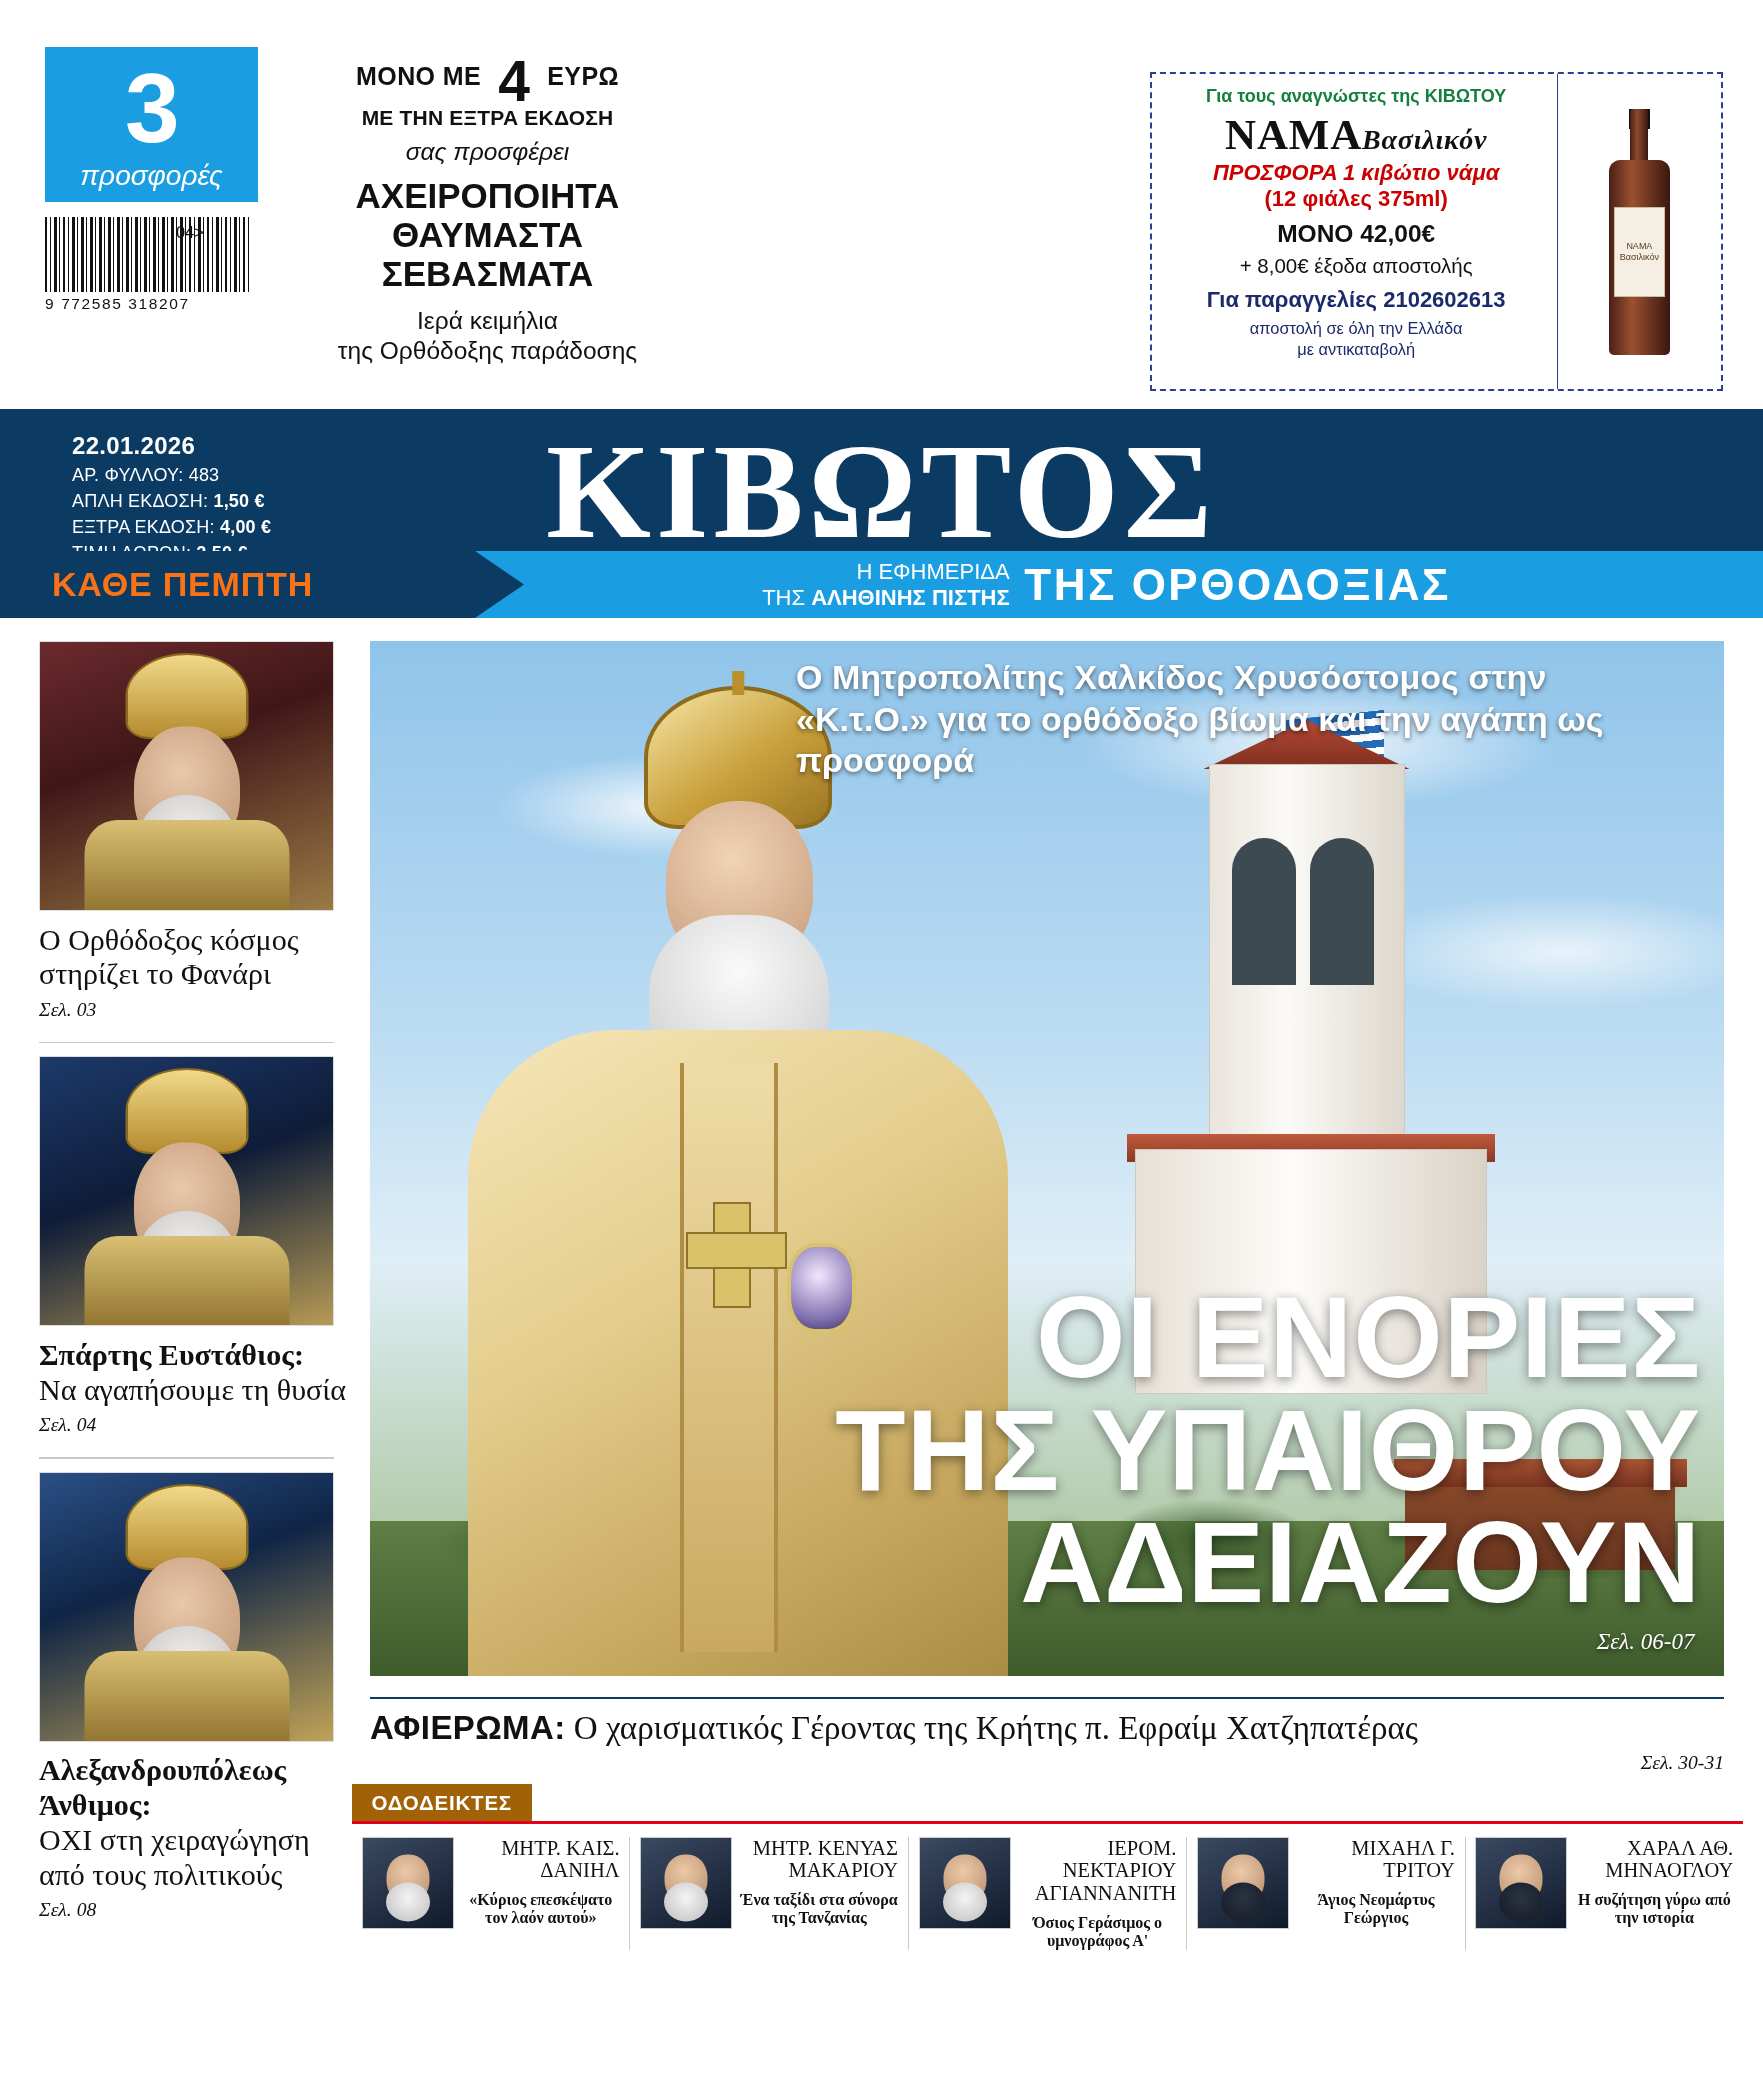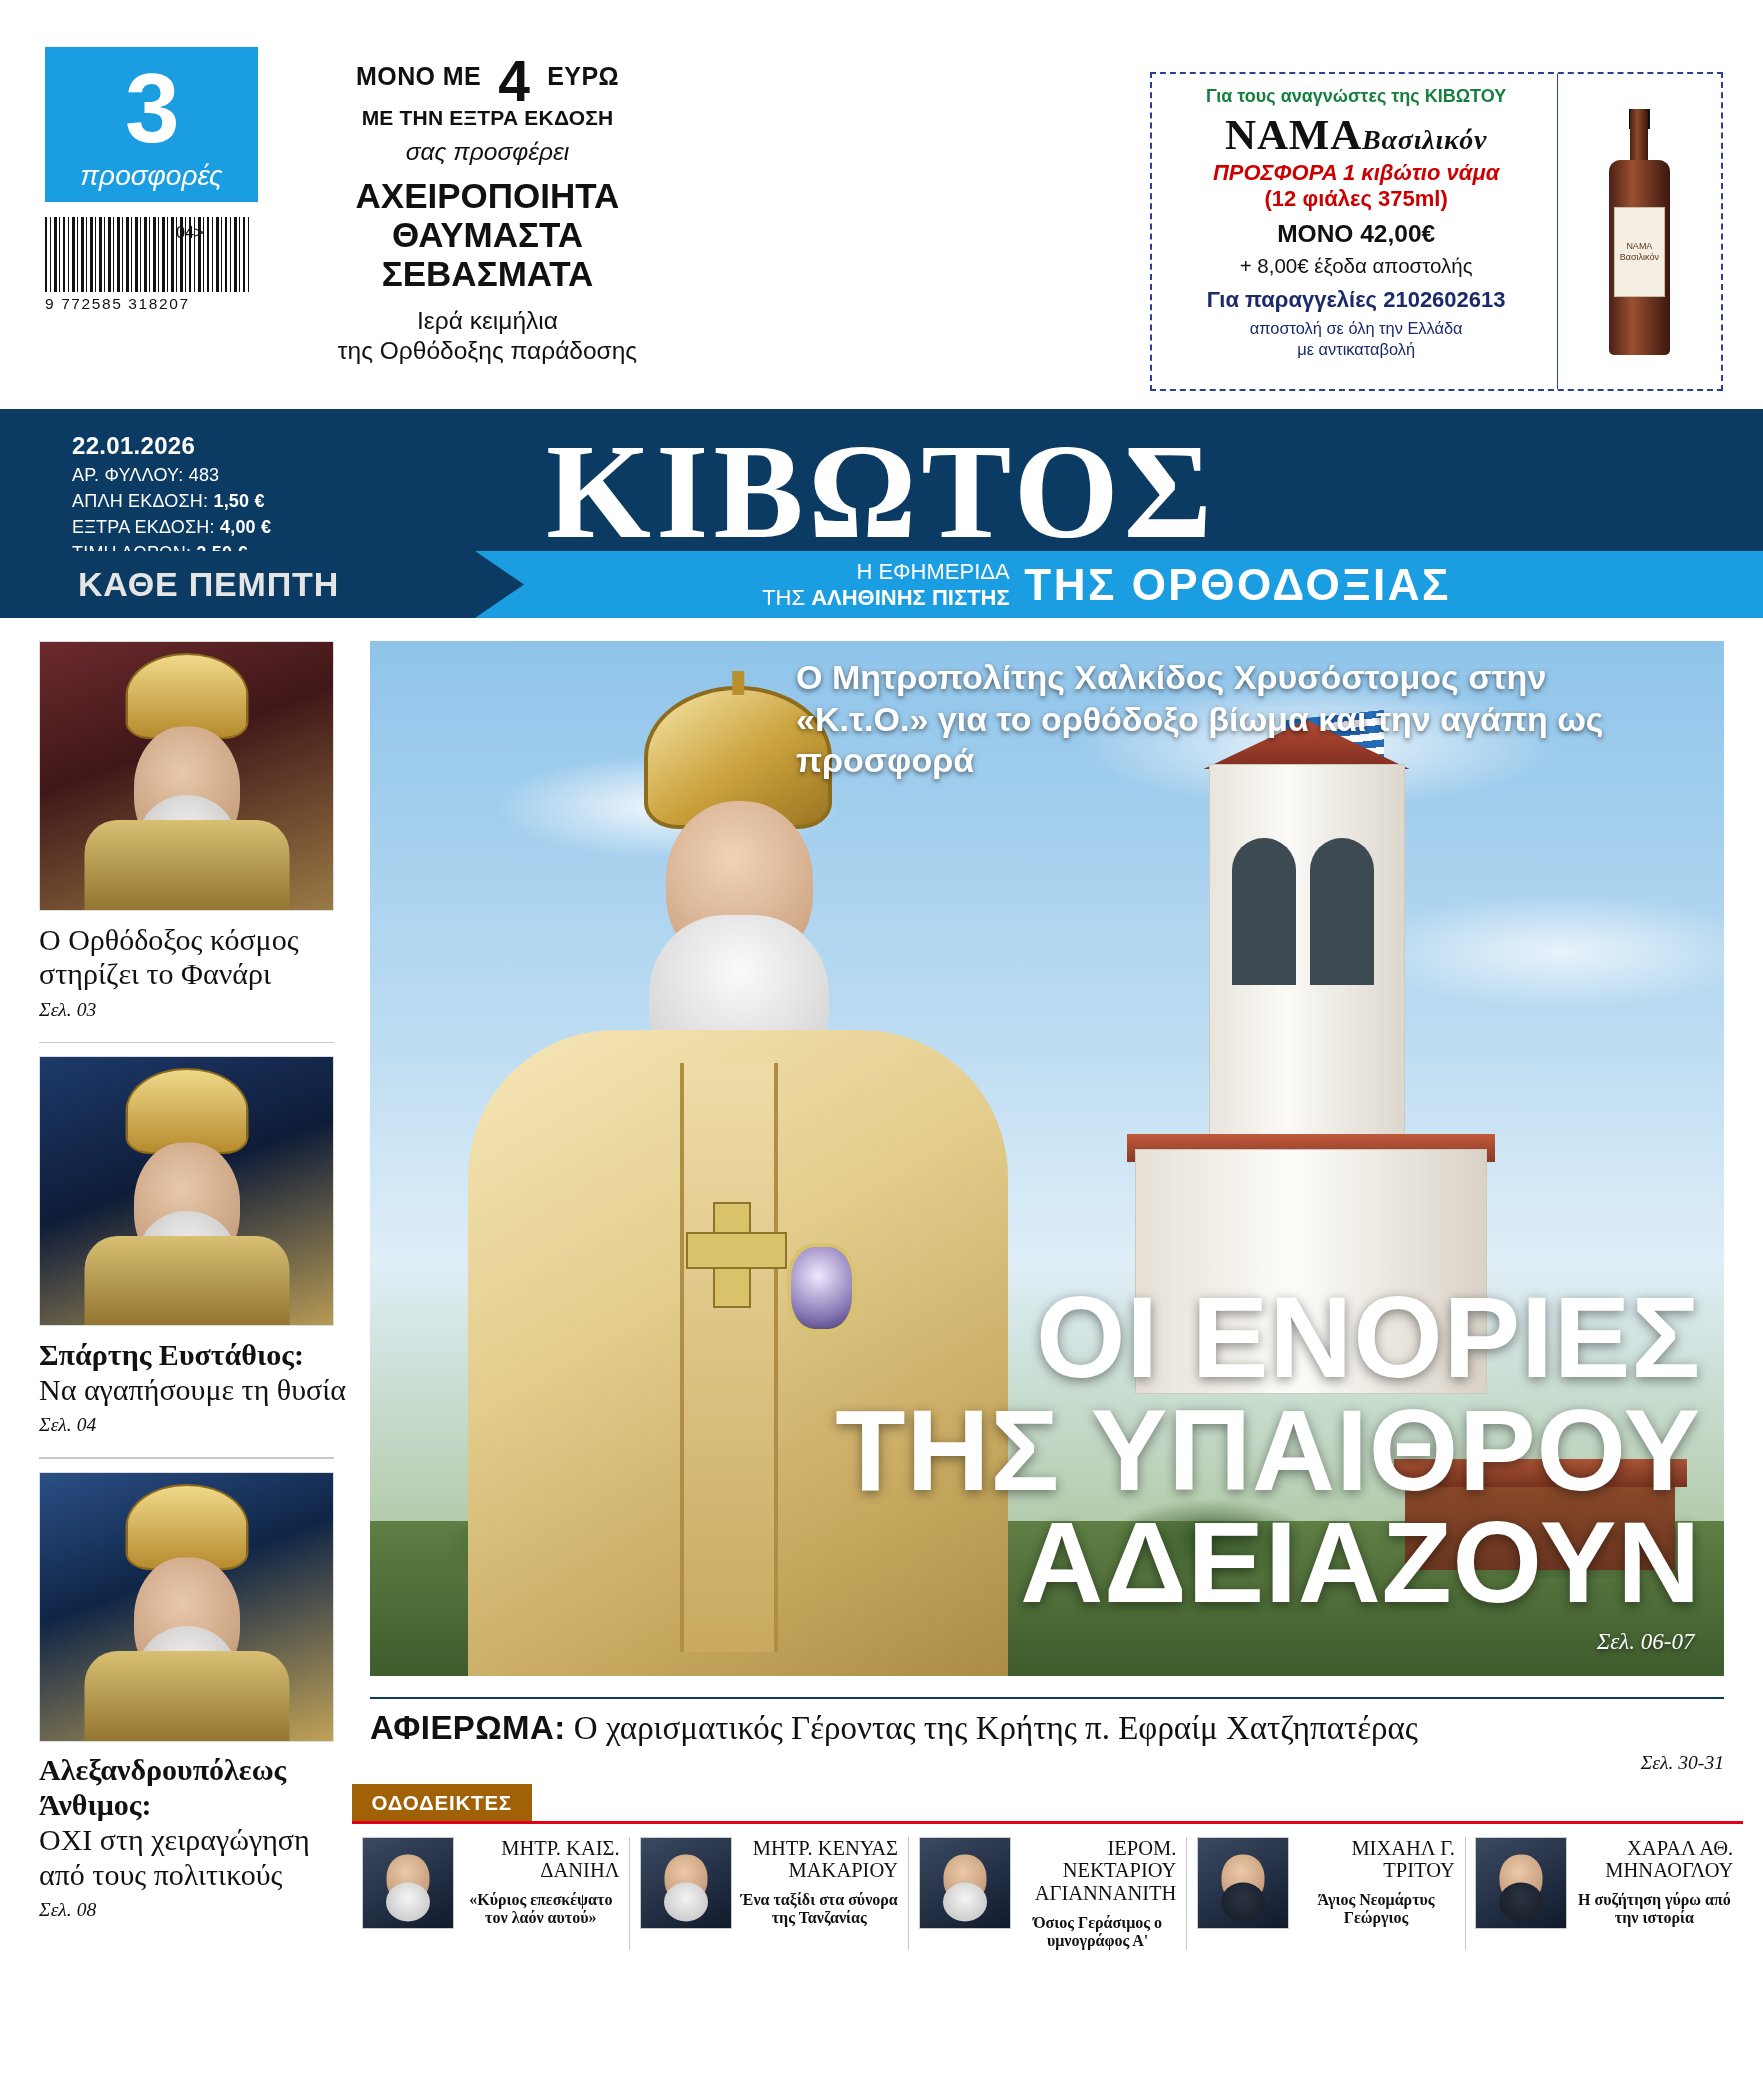--- a/index.html
+++ b/index.html
@@ -201,21 +201,21 @@
     font-family: "Liberation Serif", serif;
     line-height: 1;
   }
   .mast-strip {
     position: absolute; left: 0; right: 0; bottom: 0; height: 67px;
     background: #1b9de2;
     display: flex; align-items: center;
   }
   .strip-left {
     width: 524px; height: 67px; background: #0b3a63;
-    color:#e5e5e5; display:flex; align-items:center; padding-left: 78px;
+    color:#f97316; display:flex; align-items:center; padding-left: 52px;
     font-size: 34px; font-weight: 700; letter-spacing: 0.8px;
     clip-path: polygon(0 0, calc(100% - 49px) 0, 100% 50%, calc(100% - 49px) 100%, 0 100%);
   }
   .strip-right {
     flex:1; display:flex; align-items:center; justify-content:center;
     gap: 14.7px; color:#fff; padding-right: 74px;
   }
   .strip-small {
     font-size: 22px; text-align:right; line-height: 1.15; font-weight:400;
   }
@@ -438,21 +438,21 @@
   
   .odo {
     position: absolute; left: 352px; top: 1166px; width: 1391px;
   }
   .odo-tab {
     background: #a16207; color: #fff;
     display:inline-block; padding: 6.5px 19.6px;
     font-size: 20.5px; font-weight: 700; letter-spacing: 0.8px;
   }
   .odo-rule { height: 2.5px; background: #e2001a; margin-top: 0px; }
-  .odo-row { display: flex; margin-top: 13px; gap: 0; }
+  .odo-row { display: flex; margin-top: 13px; gap: 0; justify-content: center; }
   .odo-cell {
     flex: 1; display: flex; gap: 8.2px; padding: 0 9.8px;
     border-right: 1.6px solid #c9c9c9;
   }
   .odo-cell:last-child { border-right: none; }
   .odo-photo {
     width: 92px; height: 92px; flex: 0 0 92px; overflow:hidden;
     background: linear-gradient(150deg,#3b4a62,#101a2c);
     position: relative; border: 0.8px solid #ccc;
   }

